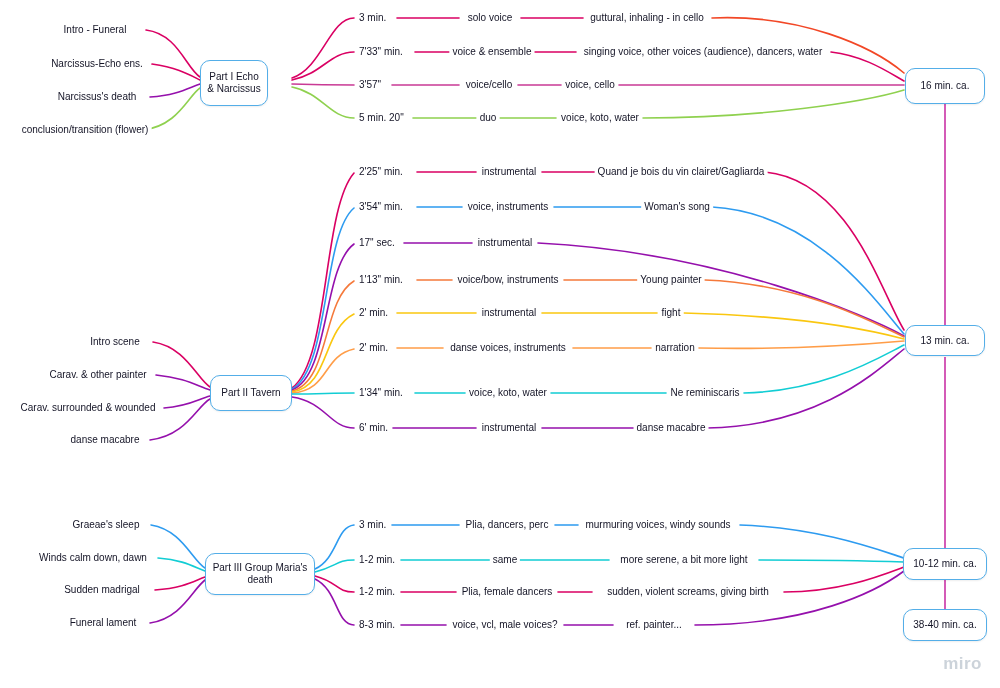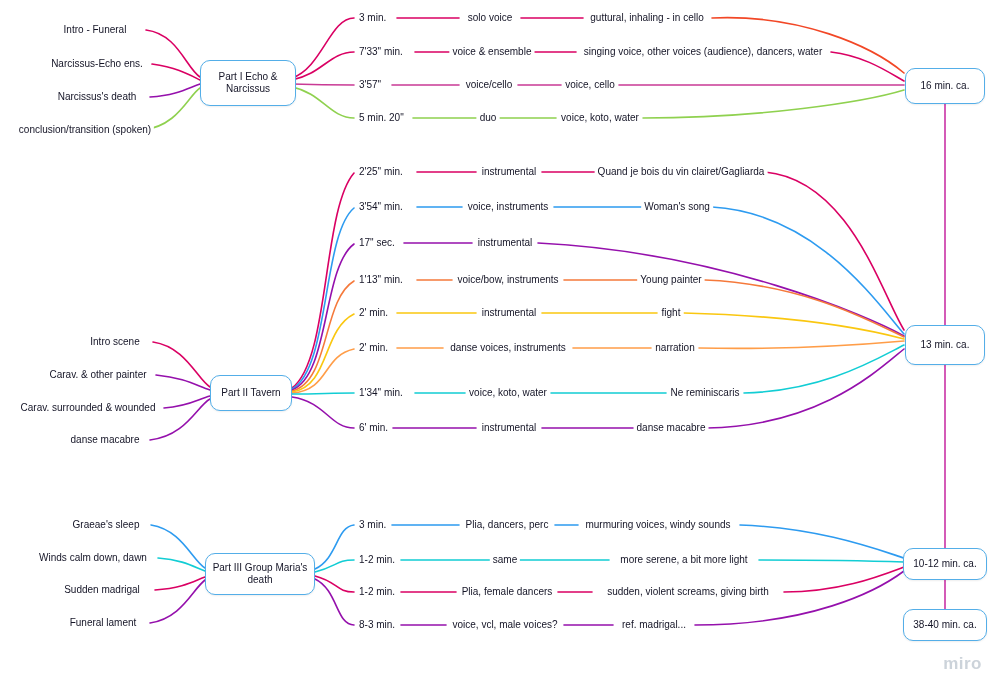--- a/index.html
+++ b/index.html
@@ -133,23 +133,23 @@
     <path d="M945,104 L945,325"></path>
     <path d="M945,357 L945,548"></path>
     <path d="M945,580 L945,609"></path>
   </g>
 </svg>
 
 <div>
   <div class="lbl" style="left:95px;top:30px">Intro - Funeral</div>
   <div class="lbl" style="left:97px;top:64px">Narcissus-Echo ens.</div>
   <div class="lbl" style="left:97px;top:97px">Narcissus's death</div>
-  <div class="lbl" style="left:85px;top:130px">conclusion/transition (spoken)</div>
-
-  <div class="node" style="left:200px;top:60px;width:96px;height:46px">Part I Echo &amp; Narcissus</div>
+  <div class="lbl" style="left:85px;top:130px">conclusion/transition (flower)</div>
+
+  <div class="node" style="left:200px;top:60px;width:68px;height:46px">Part I Echo &amp; Narcissus</div>
 
   <div class="lbl anchor-left" style="left:356px;top:18px">3 min.</div>
   <div class="lbl anchor-left" style="left:356px;top:52px">7'33" min.</div>
   <div class="lbl anchor-left" style="left:356px;top:85px">3'57"</div>
   <div class="lbl anchor-left" style="left:356px;top:118px">5 min. 20"</div>
 
   <div class="lbl" style="left:490px;top:18px">solo voice</div>
   <div class="lbl" style="left:492px;top:52px">voice &amp; ensemble</div>
   <div class="lbl" style="left:489px;top:85px">voice/cello</div>
   <div class="lbl" style="left:488px;top:118px">duo</div>
@@ -189,21 +189,21 @@
   <div class="lbl" style="left:509px;top:428px">instrumental</div>
 
   <div class="lbl" style="left:681px;top:172px">Quand je bois du vin clairet/Gagliarda</div>
   <div class="lbl" style="left:677px;top:207px">Woman's song</div>
   <div class="lbl" style="left:671px;top:280px">Young painter</div>
   <div class="lbl" style="left:671px;top:313px">fight</div>
   <div class="lbl" style="left:675px;top:348px">narration</div>
   <div class="lbl" style="left:705px;top:393px">Ne reminiscaris</div>
   <div class="lbl" style="left:671px;top:428px">danse macabre</div>
 
-  <div class="node" style="left:905px;top:325px;width:80px;height:40px">13 min. ca.</div>
+  <div class="node" style="left:905px;top:325px;width:80px;height:31px">13 min. ca.</div>
 </div>
 
 <div>
   <div class="lbl" style="left:106px;top:525px">Graeae's sleep</div>
   <div class="lbl" style="left:93px;top:558px">Winds calm down, dawn</div>
   <div class="lbl" style="left:102px;top:590px">Sudden madrigal</div>
   <div class="lbl" style="left:103px;top:623px">Funeral lament</div>
 
   <div class="node" style="left:205px;top:553px;width:110px;height:42px">Part III Group Maria's death</div>
 
@@ -213,19 +213,19 @@
   <div class="lbl anchor-left" style="left:356px;top:625px">8-3 min.</div>
 
   <div class="lbl" style="left:507px;top:525px">Plia, dancers, perc</div>
   <div class="lbl" style="left:505px;top:560px">same</div>
   <div class="lbl" style="left:507px;top:592px">Plia, female dancers</div>
   <div class="lbl" style="left:505px;top:625px">voice, vcl, male voices?</div>
 
   <div class="lbl" style="left:658px;top:525px">murmuring voices, windy sounds</div>
   <div class="lbl" style="left:684px;top:560px">more serene, a bit more light</div>
   <div class="lbl" style="left:688px;top:592px">sudden, violent screams, giving birth</div>
-  <div class="lbl" style="left:654px;top:625px">ref. madrigal...</div>
+  <div class="lbl" style="left:654px;top:625px">ref. painter...</div>
 
   <div class="node" style="left:903px;top:548px;width:84px;height:32px">10-12 min. ca.</div>
   <div class="node" style="left:903px;top:609px;width:84px;height:32px">38-40 min. ca.</div>
 </div>
 
 <div class="watermark">miro</div>
 
 </body></html>

